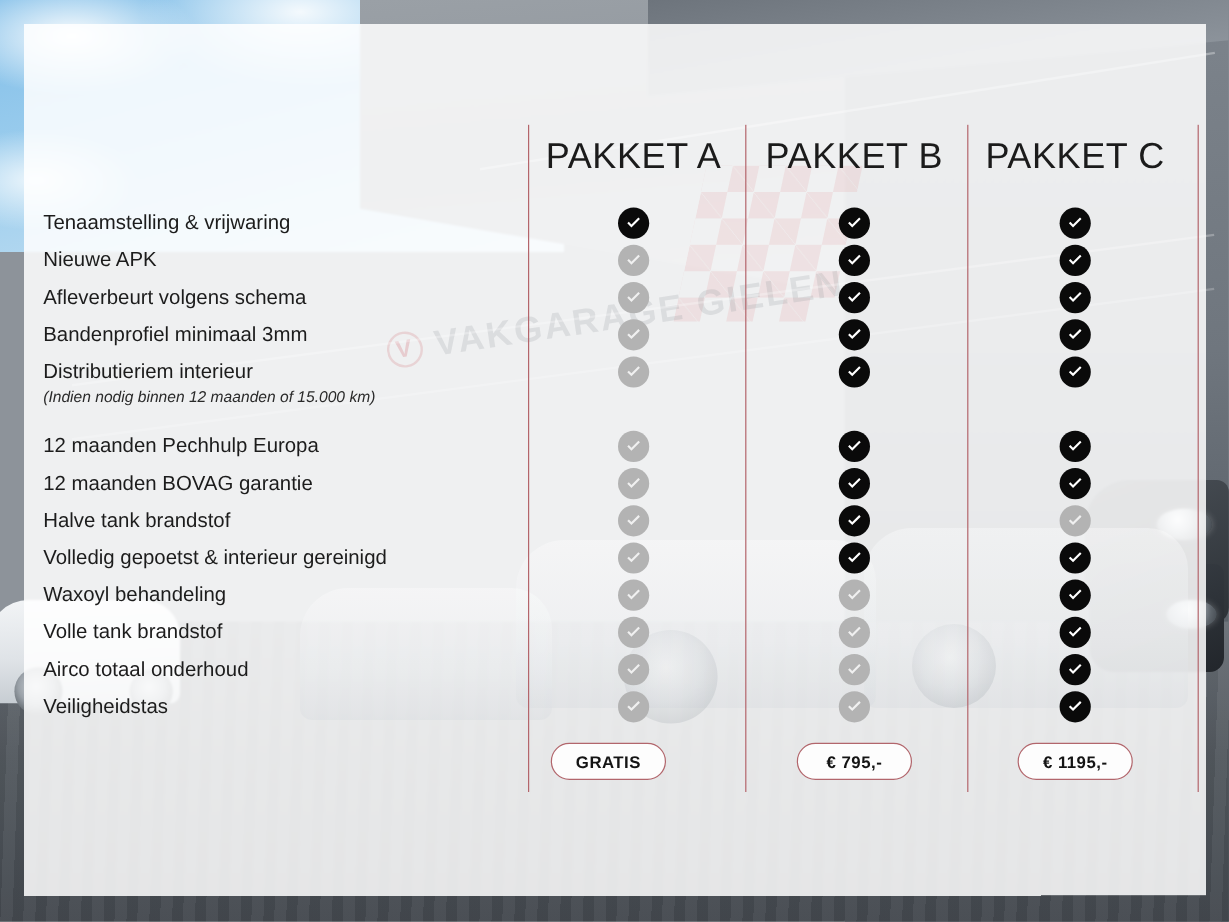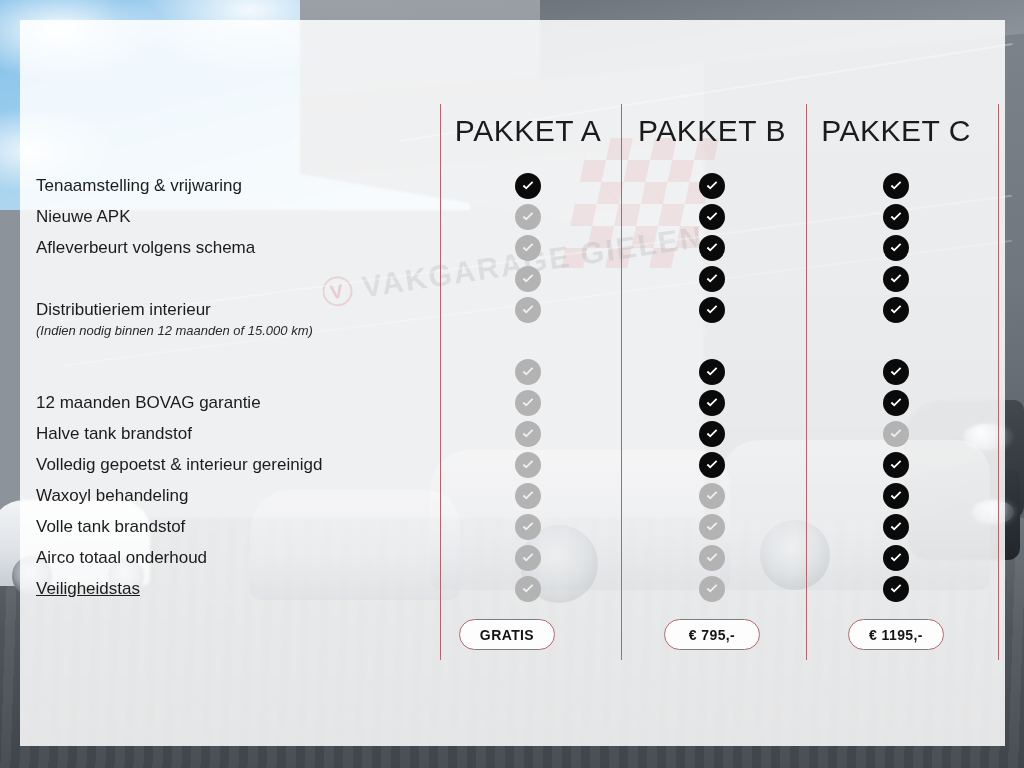--- a/index.html
+++ b/index.html
@@ -273,20 +273,21 @@
     <div class="check on" style="left: 699px; top: 235px;">
       <svg viewBox="0 0 24 24" aria-hidden="true">
         <path d="M9.3 17.4 4.1 12.2l1.9-1.9 3.3 3.3 8.7-8.7 1.9 1.9z"></path>
       </svg>
     </div>
     <div class="check on" style="left: 883px; top: 235px;">
       <svg viewBox="0 0 24 24" aria-hidden="true">
         <path d="M9.3 17.4 4.1 12.2l1.9-1.9 3.3 3.3 8.7-8.7 1.9 1.9z"></path>
       </svg>
     </div>
+    <div class="feature-label" style="top: 270px;">Bandenprofiel minimaal 3mm</div>
     <div class="check off" style="left: 515px; top: 266px;">
       <svg viewBox="0 0 24 24" aria-hidden="true">
         <path d="M9.3 17.4 4.1 12.2l1.9-1.9 3.3 3.3 8.7-8.7 1.9 1.9z"></path>
       </svg>
     </div>
     <div class="check on" style="left: 699px; top: 266px;">
       <svg viewBox="0 0 24 24" aria-hidden="true">
         <path d="M9.3 17.4 4.1 12.2l1.9-1.9 3.3 3.3 8.7-8.7 1.9 1.9z"></path>
       </svg>
     </div>
@@ -305,20 +306,21 @@
     <div class="check on" style="left: 699px; top: 297px;">
       <svg viewBox="0 0 24 24" aria-hidden="true">
         <path d="M9.3 17.4 4.1 12.2l1.9-1.9 3.3 3.3 8.7-8.7 1.9 1.9z"></path>
       </svg>
     </div>
     <div class="check on" style="left: 883px; top: 297px;">
       <svg viewBox="0 0 24 24" aria-hidden="true">
         <path d="M9.3 17.4 4.1 12.2l1.9-1.9 3.3 3.3 8.7-8.7 1.9 1.9z"></path>
       </svg>
     </div>
+    <div class="feature-label" style="top: 363px;">12 maanden Pechhulp Europa</div>
     <div class="check off" style="left: 515px; top: 359px;">
       <svg viewBox="0 0 24 24" aria-hidden="true">
         <path d="M9.3 17.4 4.1 12.2l1.9-1.9 3.3 3.3 8.7-8.7 1.9 1.9z"></path>
       </svg>
     </div>
     <div class="check on" style="left: 699px; top: 359px;">
       <svg viewBox="0 0 24 24" aria-hidden="true">
         <path d="M9.3 17.4 4.1 12.2l1.9-1.9 3.3 3.3 8.7-8.7 1.9 1.9z"></path>
       </svg>
     </div>
@@ -416,21 +418,21 @@
     <div class="check off" style="left: 699px; top: 545px;">
       <svg viewBox="0 0 24 24" aria-hidden="true">
         <path d="M9.3 17.4 4.1 12.2l1.9-1.9 3.3 3.3 8.7-8.7 1.9 1.9z"></path>
       </svg>
     </div>
     <div class="check on" style="left: 883px; top: 545px;">
       <svg viewBox="0 0 24 24" aria-hidden="true">
         <path d="M9.3 17.4 4.1 12.2l1.9-1.9 3.3 3.3 8.7-8.7 1.9 1.9z"></path>
       </svg>
     </div>
-    <div class="feature-label" style="top: 580px; text-decoration: underline;">Veiligheidstas</div>
+    <div class="feature-label" style="top: 580px;">Veiligheidstas</div>
     <div class="check off" style="left: 515px; top: 576px;">
       <svg viewBox="0 0 24 24" aria-hidden="true">
         <path d="M9.3 17.4 4.1 12.2l1.9-1.9 3.3 3.3 8.7-8.7 1.9 1.9z"></path>
       </svg>
     </div>
     <div class="check off" style="left: 699px; top: 576px;">
       <svg viewBox="0 0 24 24" aria-hidden="true">
         <path d="M9.3 17.4 4.1 12.2l1.9-1.9 3.3 3.3 8.7-8.7 1.9 1.9z"></path>
       </svg>
     </div>

